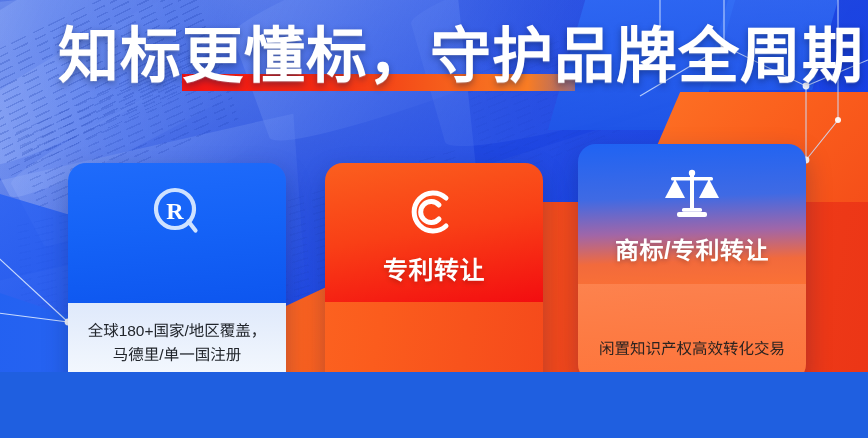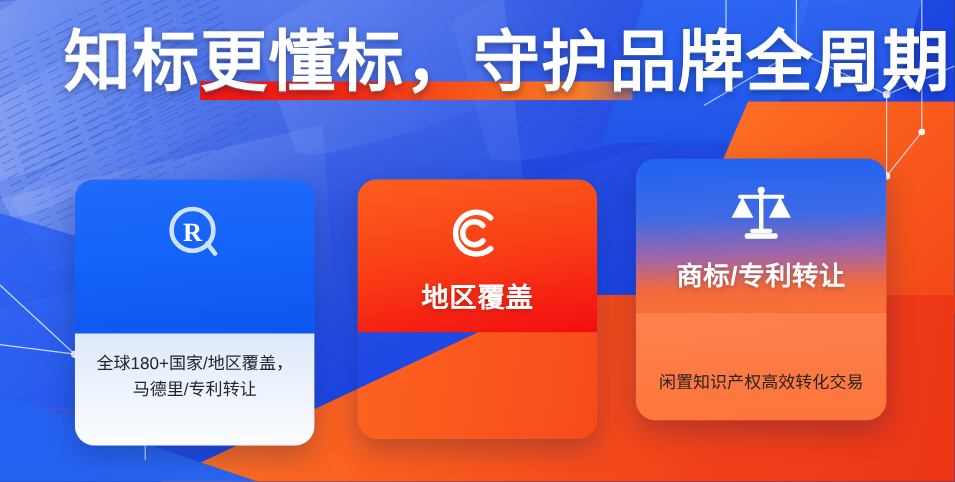--- a/index.html
+++ b/index.html
@@ -3,22 +3,22 @@
 <meta charset="utf-8">
 <title>IP Services Banner</title>
 <style>
   html,body{margin:0;padding:0;}
   body{
     width:868px;height:438px;overflow:hidden;
     font-family:"Liberation Sans","DejaVu Sans",sans-serif;
     background:#1f5fe0;
   }
   .banner{
-    position:relative;width:868px;height:438px;overflow:hidden;
-    background:#000000;
+    position:relative;width:868px;height:372px;overflow:hidden;
+    background:#a16207;
   }
 
   
   .bg-base{
     position:absolute;inset:0;
     background:
       linear-gradient(160deg,#7d9ae8 0%,#6f8ee4 18%,#4c74e0 38%,#2f62e8 62%,#1f56e6 100%);
   }
   .paper-photo{
     position:absolute;left:-40px;top:-20px;width:520px;height:480px;
@@ -241,33 +241,33 @@
       <div class="card-head">
         <div class="card-icon">
           <svg class="icon-svg" width="56" height="56" viewBox="0 0 56 56" aria-hidden="true">
             <circle cx="26" cy="25" r="19" fill="none" stroke="#cfe2ff" stroke-width="4.2"></circle>
             <path d="M39.5 37.5 L46.5 46.5" stroke="#cfe2ff" stroke-width="4.2" stroke-linecap="round"></path>
             <text x="26" y="35" text-anchor="middle" font-family="Liberation Serif, serif" font-size="24" font-weight="bold" fill="#ffffff">R</text>
           </svg>
         </div>
       </div>
       <div class="card-body">
-        <div class="card-desc">全球180+国家/地区覆盖，马德里/专利转让</div>
+        <div class="card-desc">全球180+国家/地区覆盖，马德里/单一国注册</div>
       </div>
     </div>
 
     <div class="card" id="card-copyright">
       <div class="card-head">
         <div class="card-icon">
           <svg class="icon-svg" width="56" height="56" viewBox="0 0 56 56" aria-hidden="true">
             <path d="M40 14 A19 19 0 1 0 40 42" fill="none" stroke="#ffffff" stroke-width="5" stroke-linecap="round"></path>
             <path d="M33 21 A10.5 10.5 0 1 0 33 35" fill="none" stroke="#ffffff" stroke-width="5" stroke-linecap="round"></path>
           </svg>
         </div>
-        <div class="card-title">地区覆盖</div>
+        <div class="card-title">专利转让</div>
       </div>
     </div>
 
     <div class="card" id="card-transfer">
       <div class="card-head">
         <div class="card-icon">
           <svg class="icon-svg" width="58" height="54" viewBox="0 0 58 54" aria-hidden="true">
             <g fill="#ffffff">
               <rect x="27" y="5" width="4" height="38"></rect>
               <rect x="8" y="11" width="42" height="3.6" rx="1.6"></rect>

